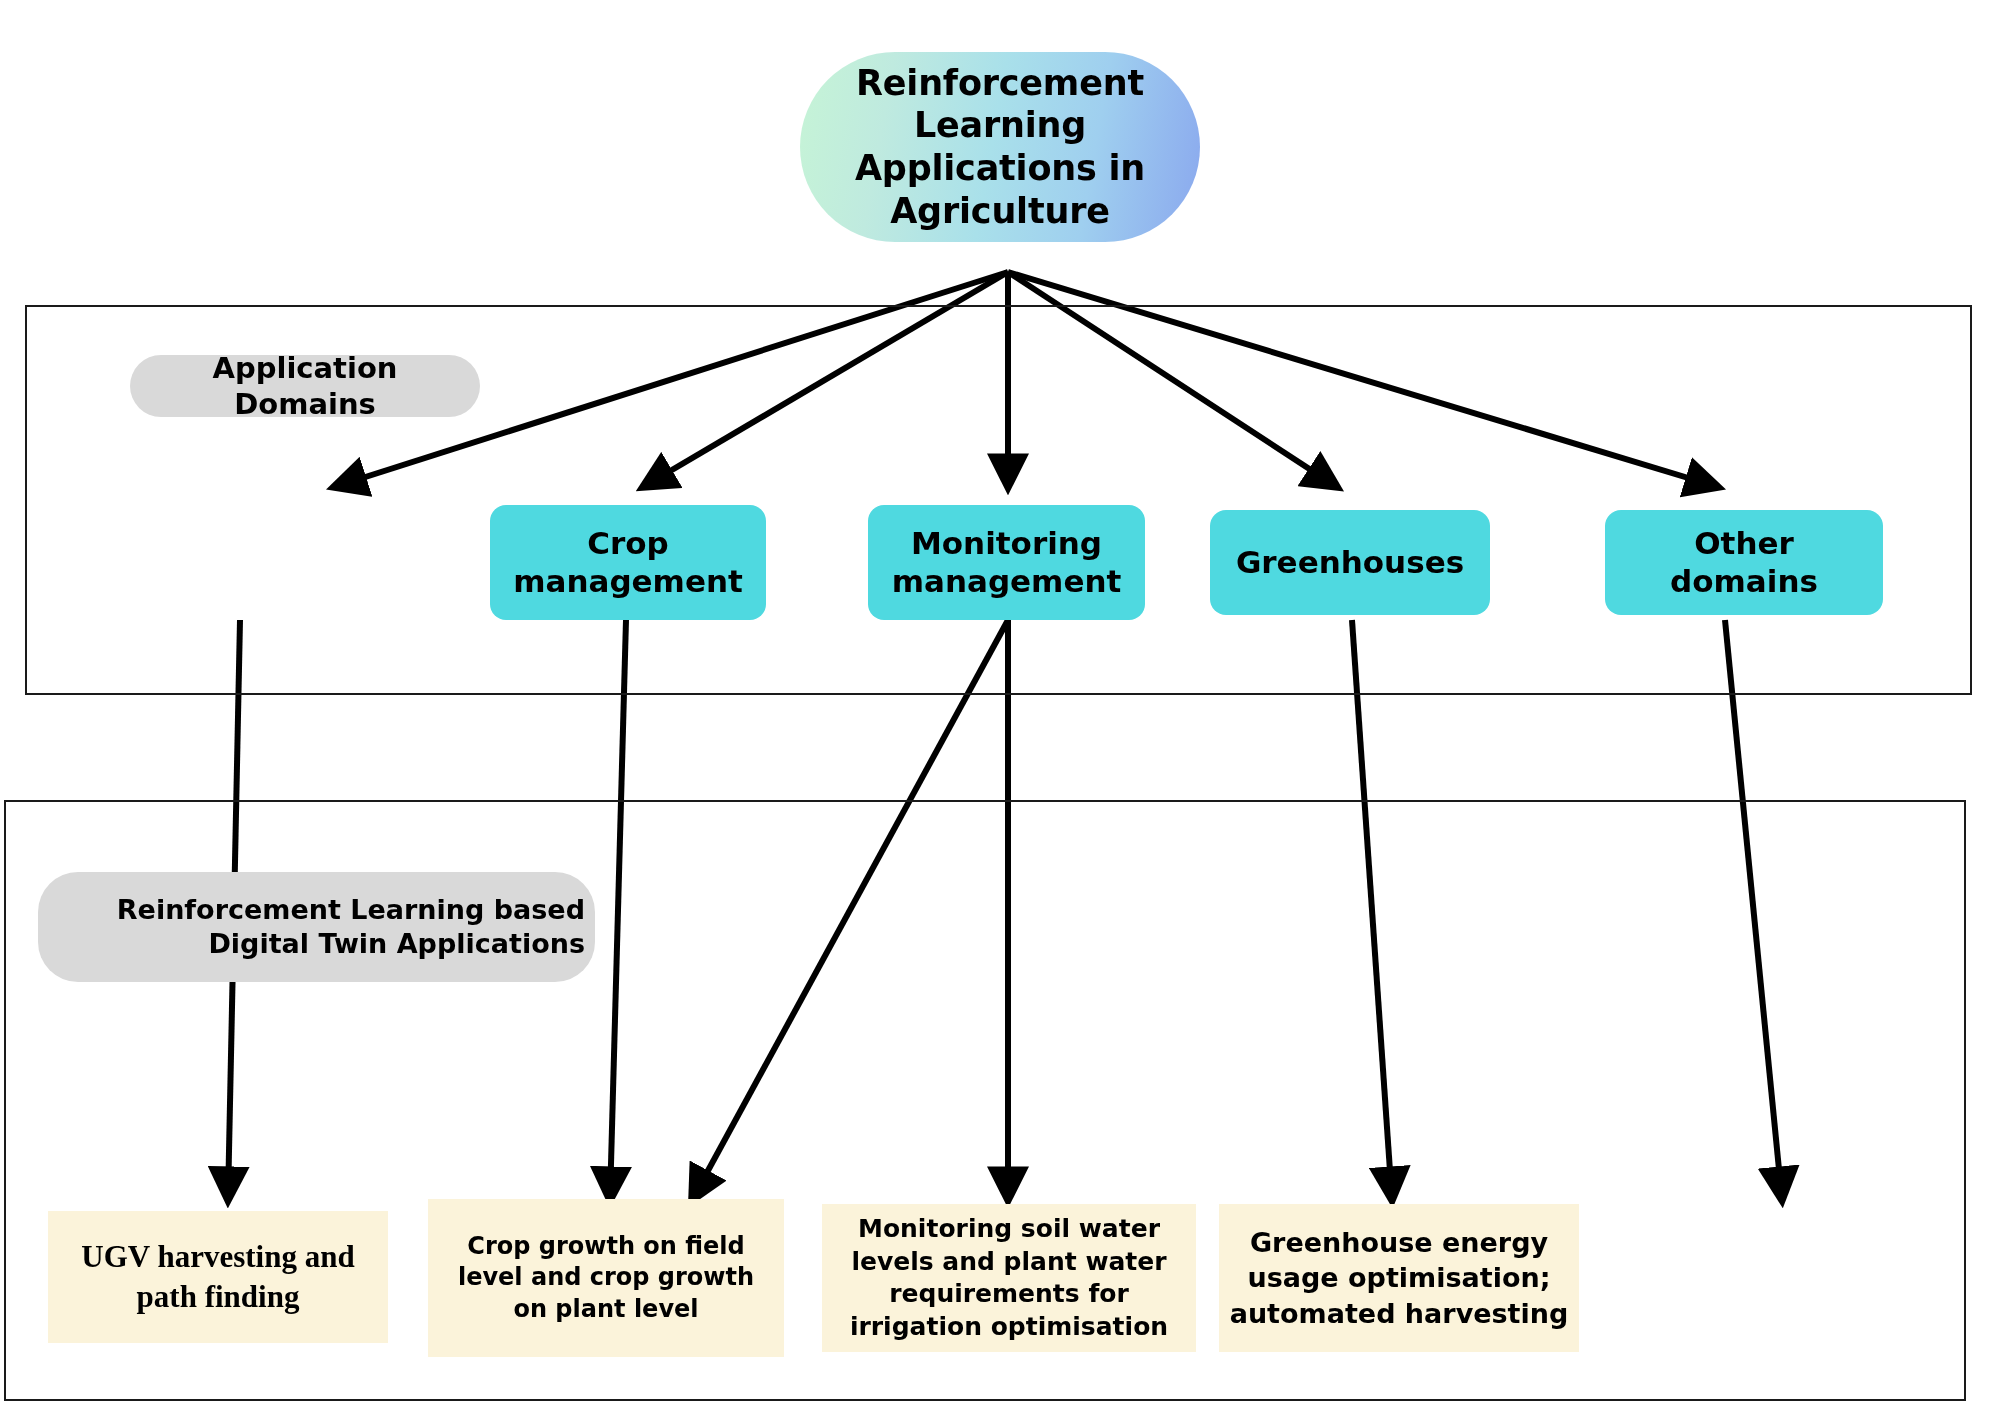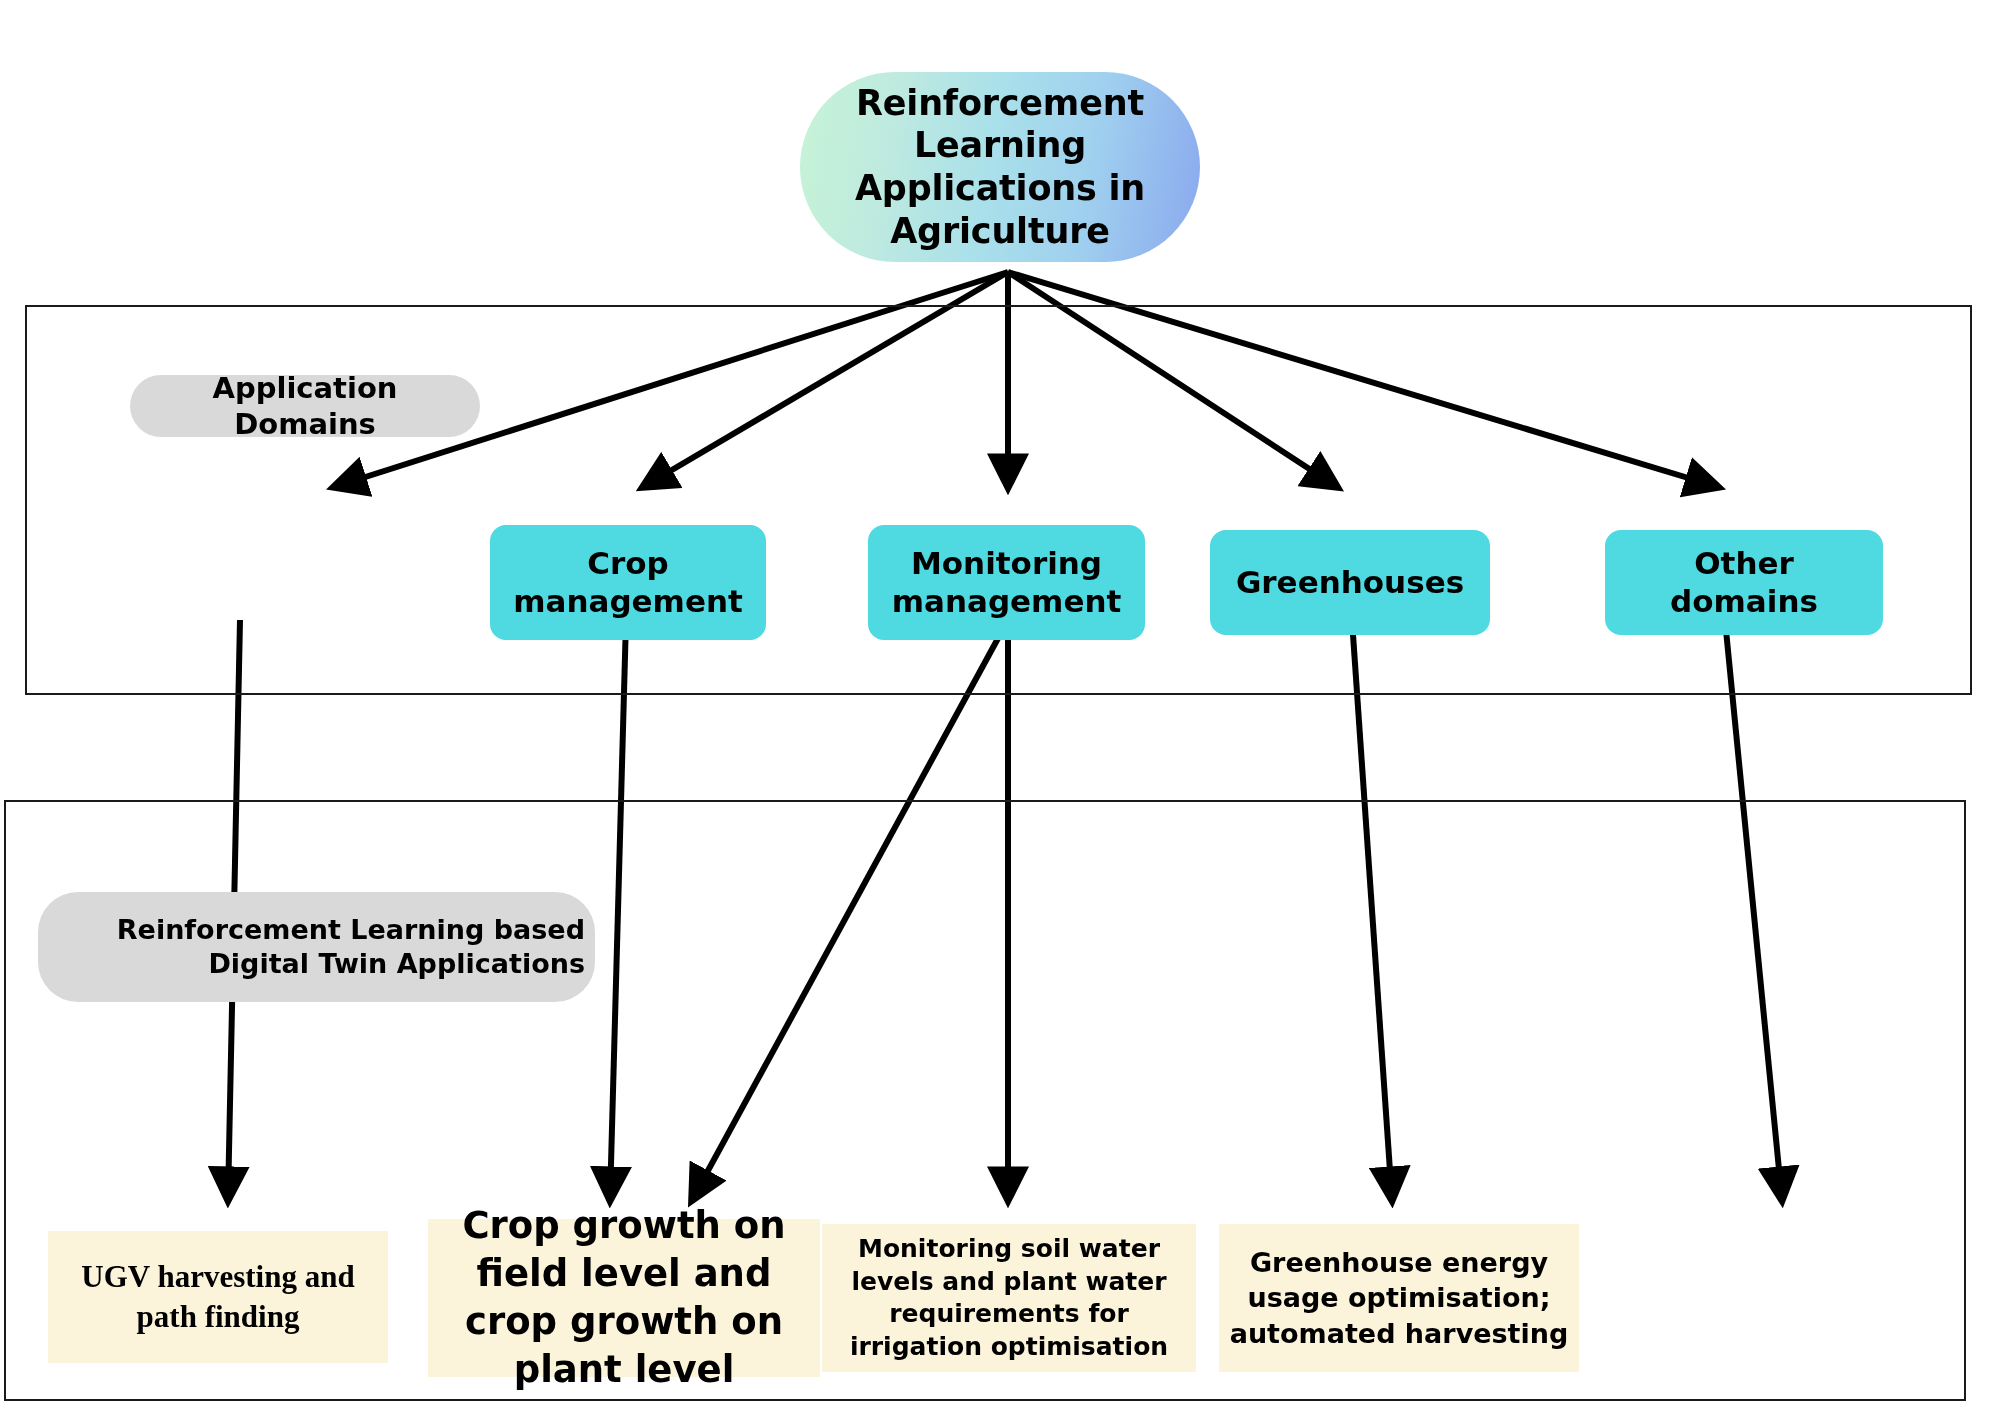--- a/index.html
+++ b/index.html
@@ -35,21 +35,20 @@
     position: absolute;
     box-sizing: border-box;
     display: flex;
     align-items: center;
     justify-content: center;
     text-align: center;
     color: #000000;
     font-weight: bold;
     line-height: 1.22;
     padding: 4px 10px;
-    margin-top: 20px;
   }
   .root-node {
     border-radius: 130px;
     background: linear-gradient(100deg, #c6f4d6 0%, #bfeadf 22%, #a9e0ea 48%, #9fcfef 72%, #8aa8ee 100%);
     font-size: 35px;
     letter-spacing: -0.2px;
   }
   .domain-node {
     background: #4fd9e0;
     border-radius: 16px;
@@ -126,21 +125,21 @@
   </div>
 
   <div class="node domain-node" style="left:1605px; top:510px; width:278px; height:105px;align-items:center;">
     <span>Other domains</span>
   </div>
 
   <div class="node leaf-node" style="left:48px; top:1211px; width:340px; height:132px; font-size:31px;font-family:Liberation Serif, serif;">
     <span>UGV harvesting and path finding</span>
   </div>
 
-  <div class="node leaf-node" style="left:428px; top:1199px; width:392px; height:158px; font-size:37px;">
+  <div class="node leaf-node" style="left:428px; top:1199px; width:356px; height:158px; font-size:24px;">
     <span>Crop growth on field level and crop growth on plant level</span>
   </div>
 
   <div class="node leaf-node" style="left:822px; top:1204px; width:374px; height:148px; font-size:25px;">
     <span>Monitoring soil water levels and plant water requirements for irrigation optimisation</span>
   </div>
 
   <div class="node leaf-node" style="left:1219px; top:1204px; width:360px; height:148px; font-size:27px;">
     <span>Greenhouse energy usage optimisation; automated harvesting</span>
   </div>

